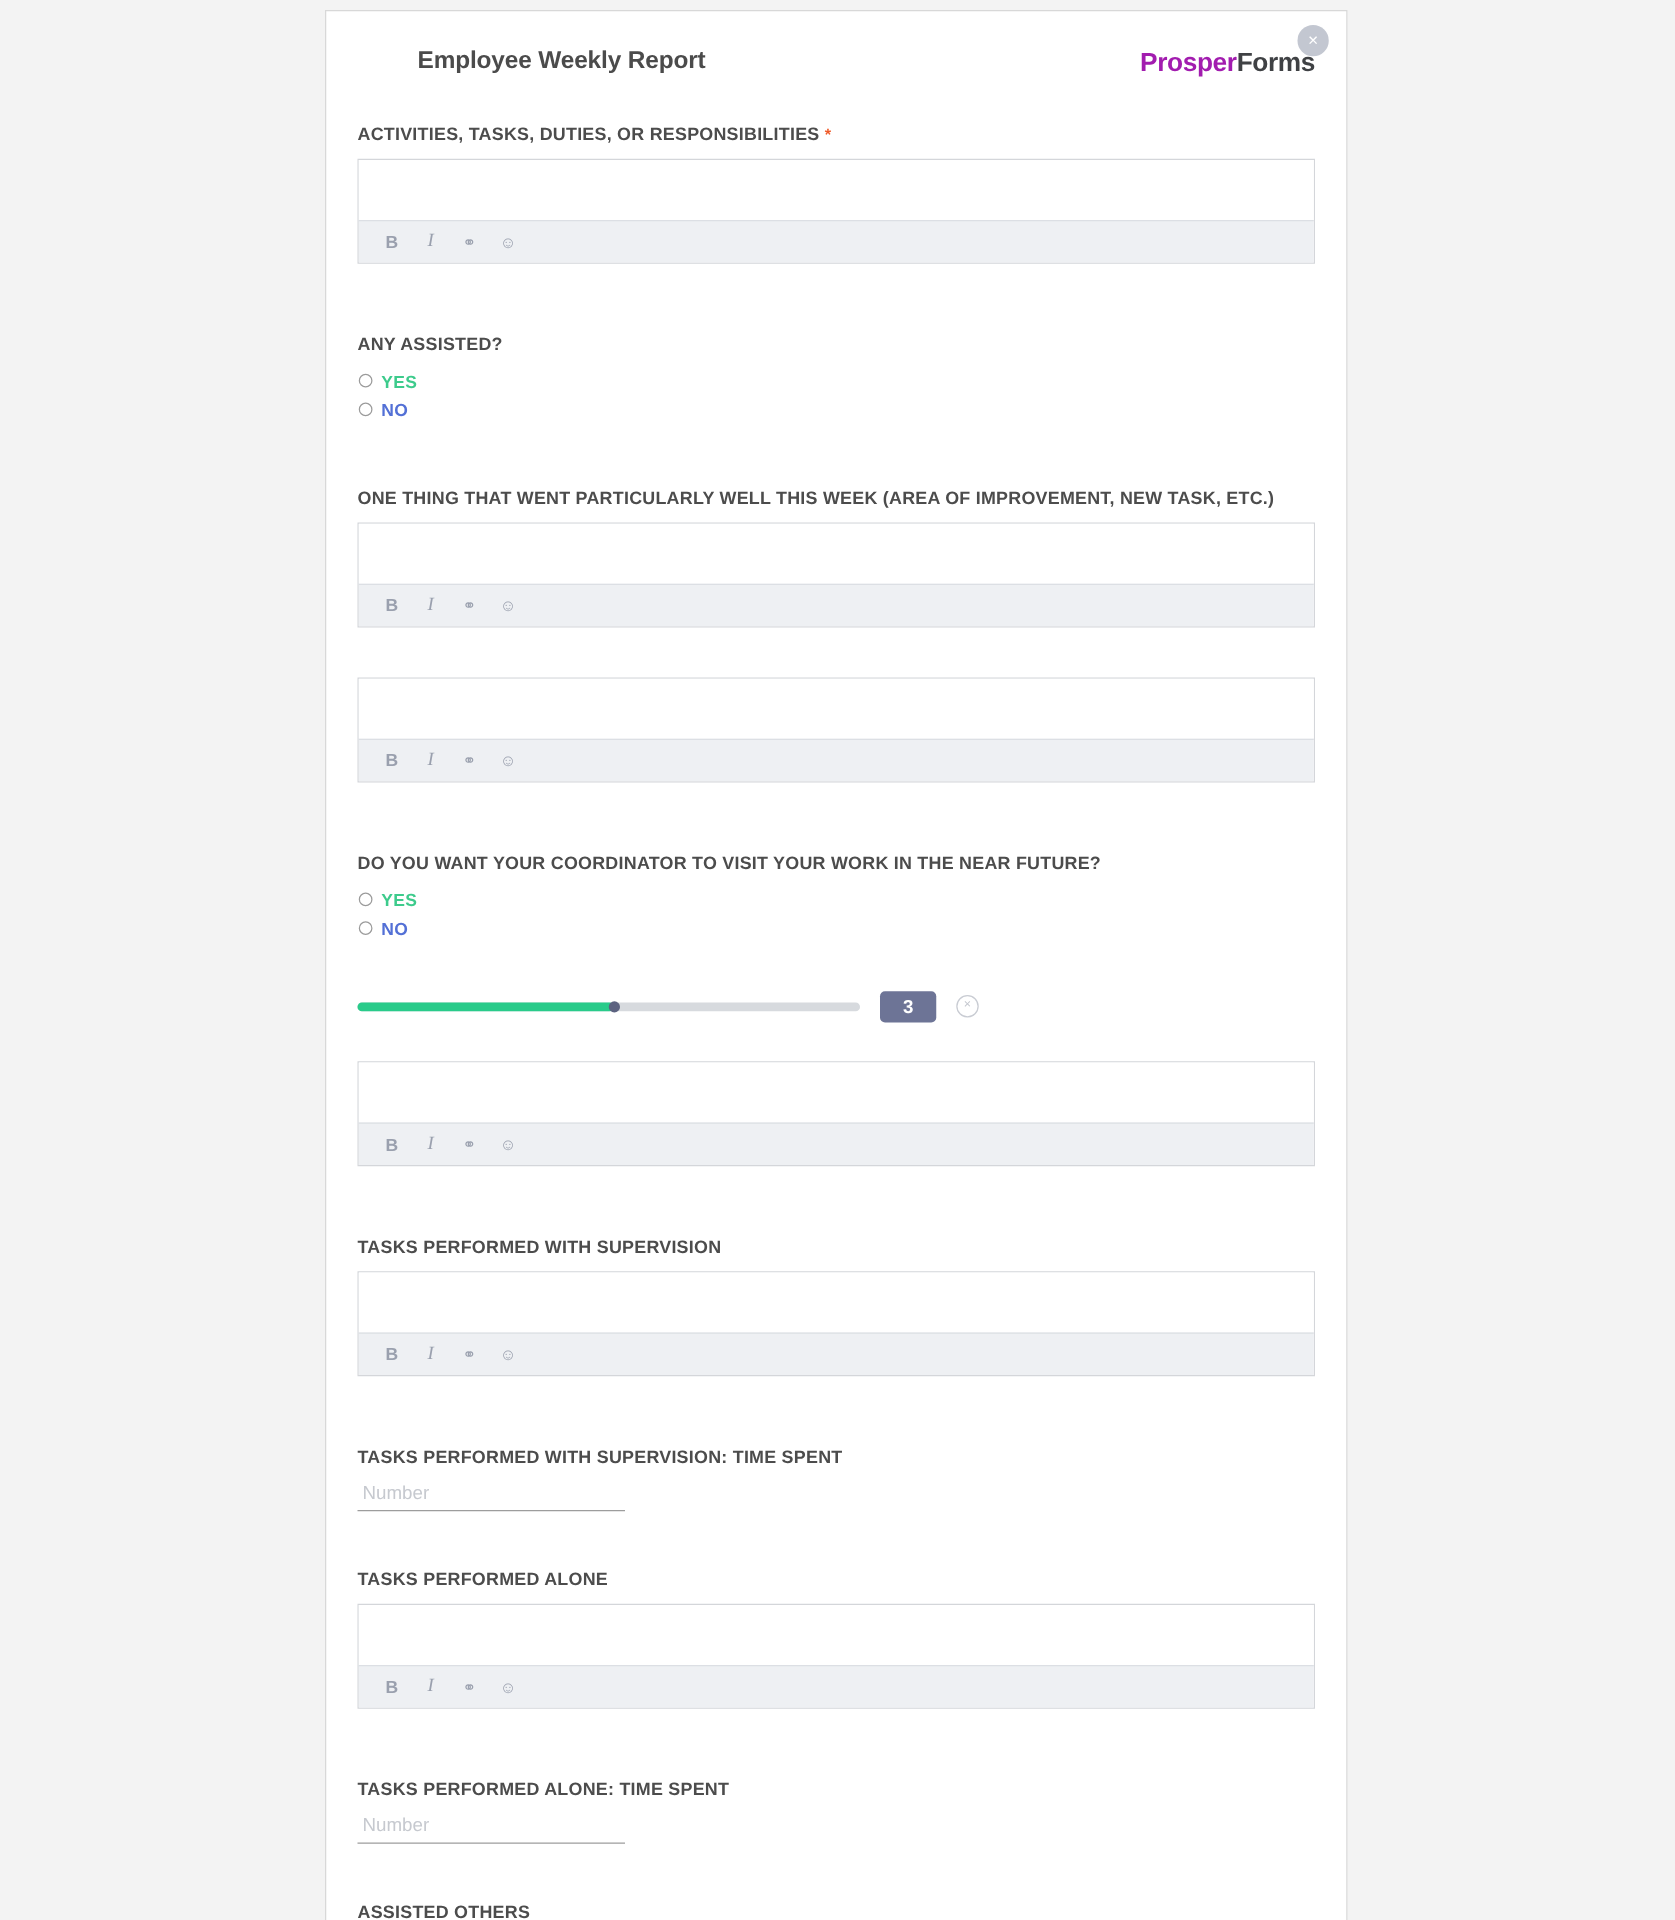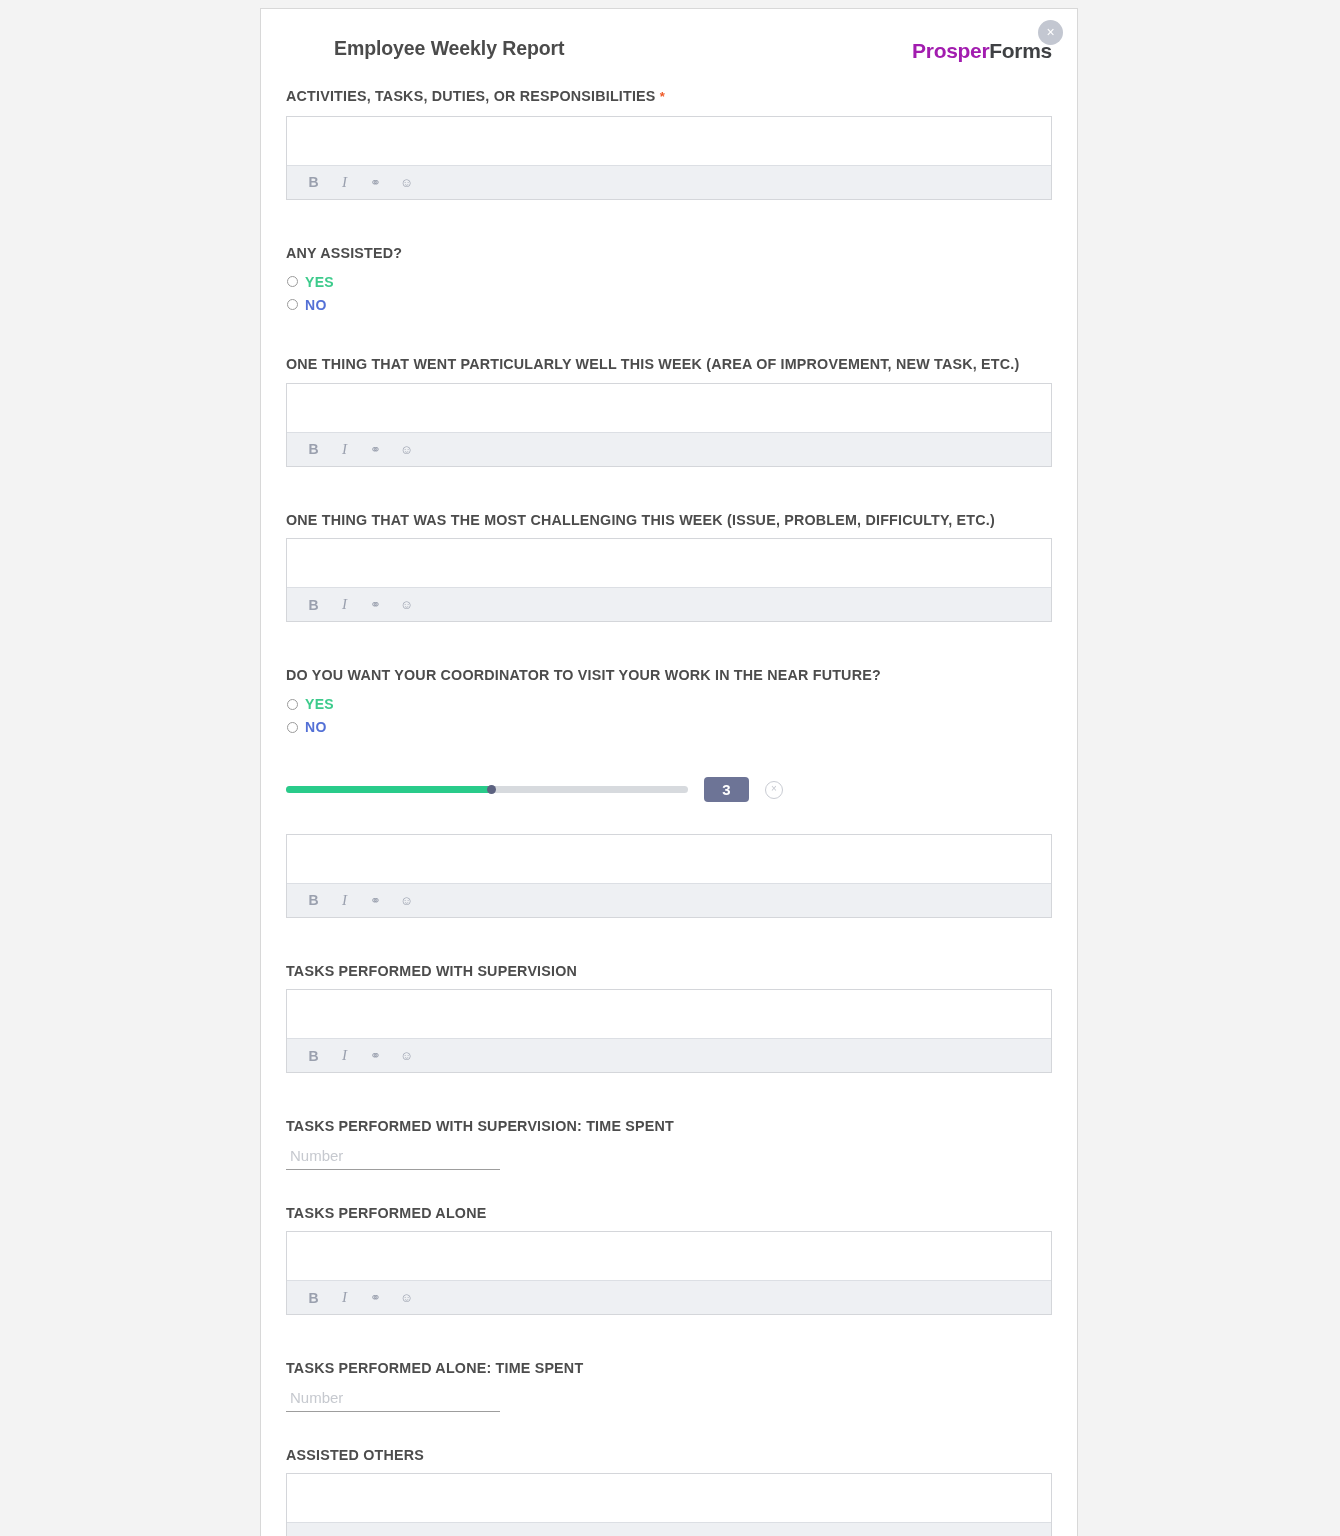--- a/index.html
+++ b/index.html
@@ -70,21 +70,21 @@
   .brand .b2 { color: #3f4144; }
 
   .field-block { margin-bottom: 0; }
 
   .field-label {
     font-size: 14.3px;
     font-weight: bold;
     color: #4c4c4c;
     letter-spacing: 0.2px;
     line-height: 18.5px;
-    margin: 4px 0 9px 0;
+    margin: 16px 0 9px 0;
   }
   .req-star {
     color: #ef5a28;
     font-size: 13px;
     font-weight: bold;
   }
 
   .rte {
     border: 1px solid #d4d6da;
     box-sizing: border-box;
@@ -270,21 +270,20 @@
           <span class="tb-icon italic">I</span>
           <span class="tb-icon">⚭</span>
           <span class="tb-icon">☺</span>
         </div>
       </div>
     </div>
 
     <div class="spacer-40"></div>
 
     <div class="field-block">
-      <div class="field-label">ONE THING THAT WAS THE MOST CHALLENGING THIS WEEK (ISSUE, PROBLEM, DIFFICULTY, ETC.)</div>
       <div class="rte">
         <div class="rte-body"></div>
         <div class="rte-toolbar">
           <span class="tb-icon bold">B</span>
           <span class="tb-icon italic">I</span>
           <span class="tb-icon">⚭</span>
           <span class="tb-icon">☺</span>
         </div>
       </div>
     </div>

